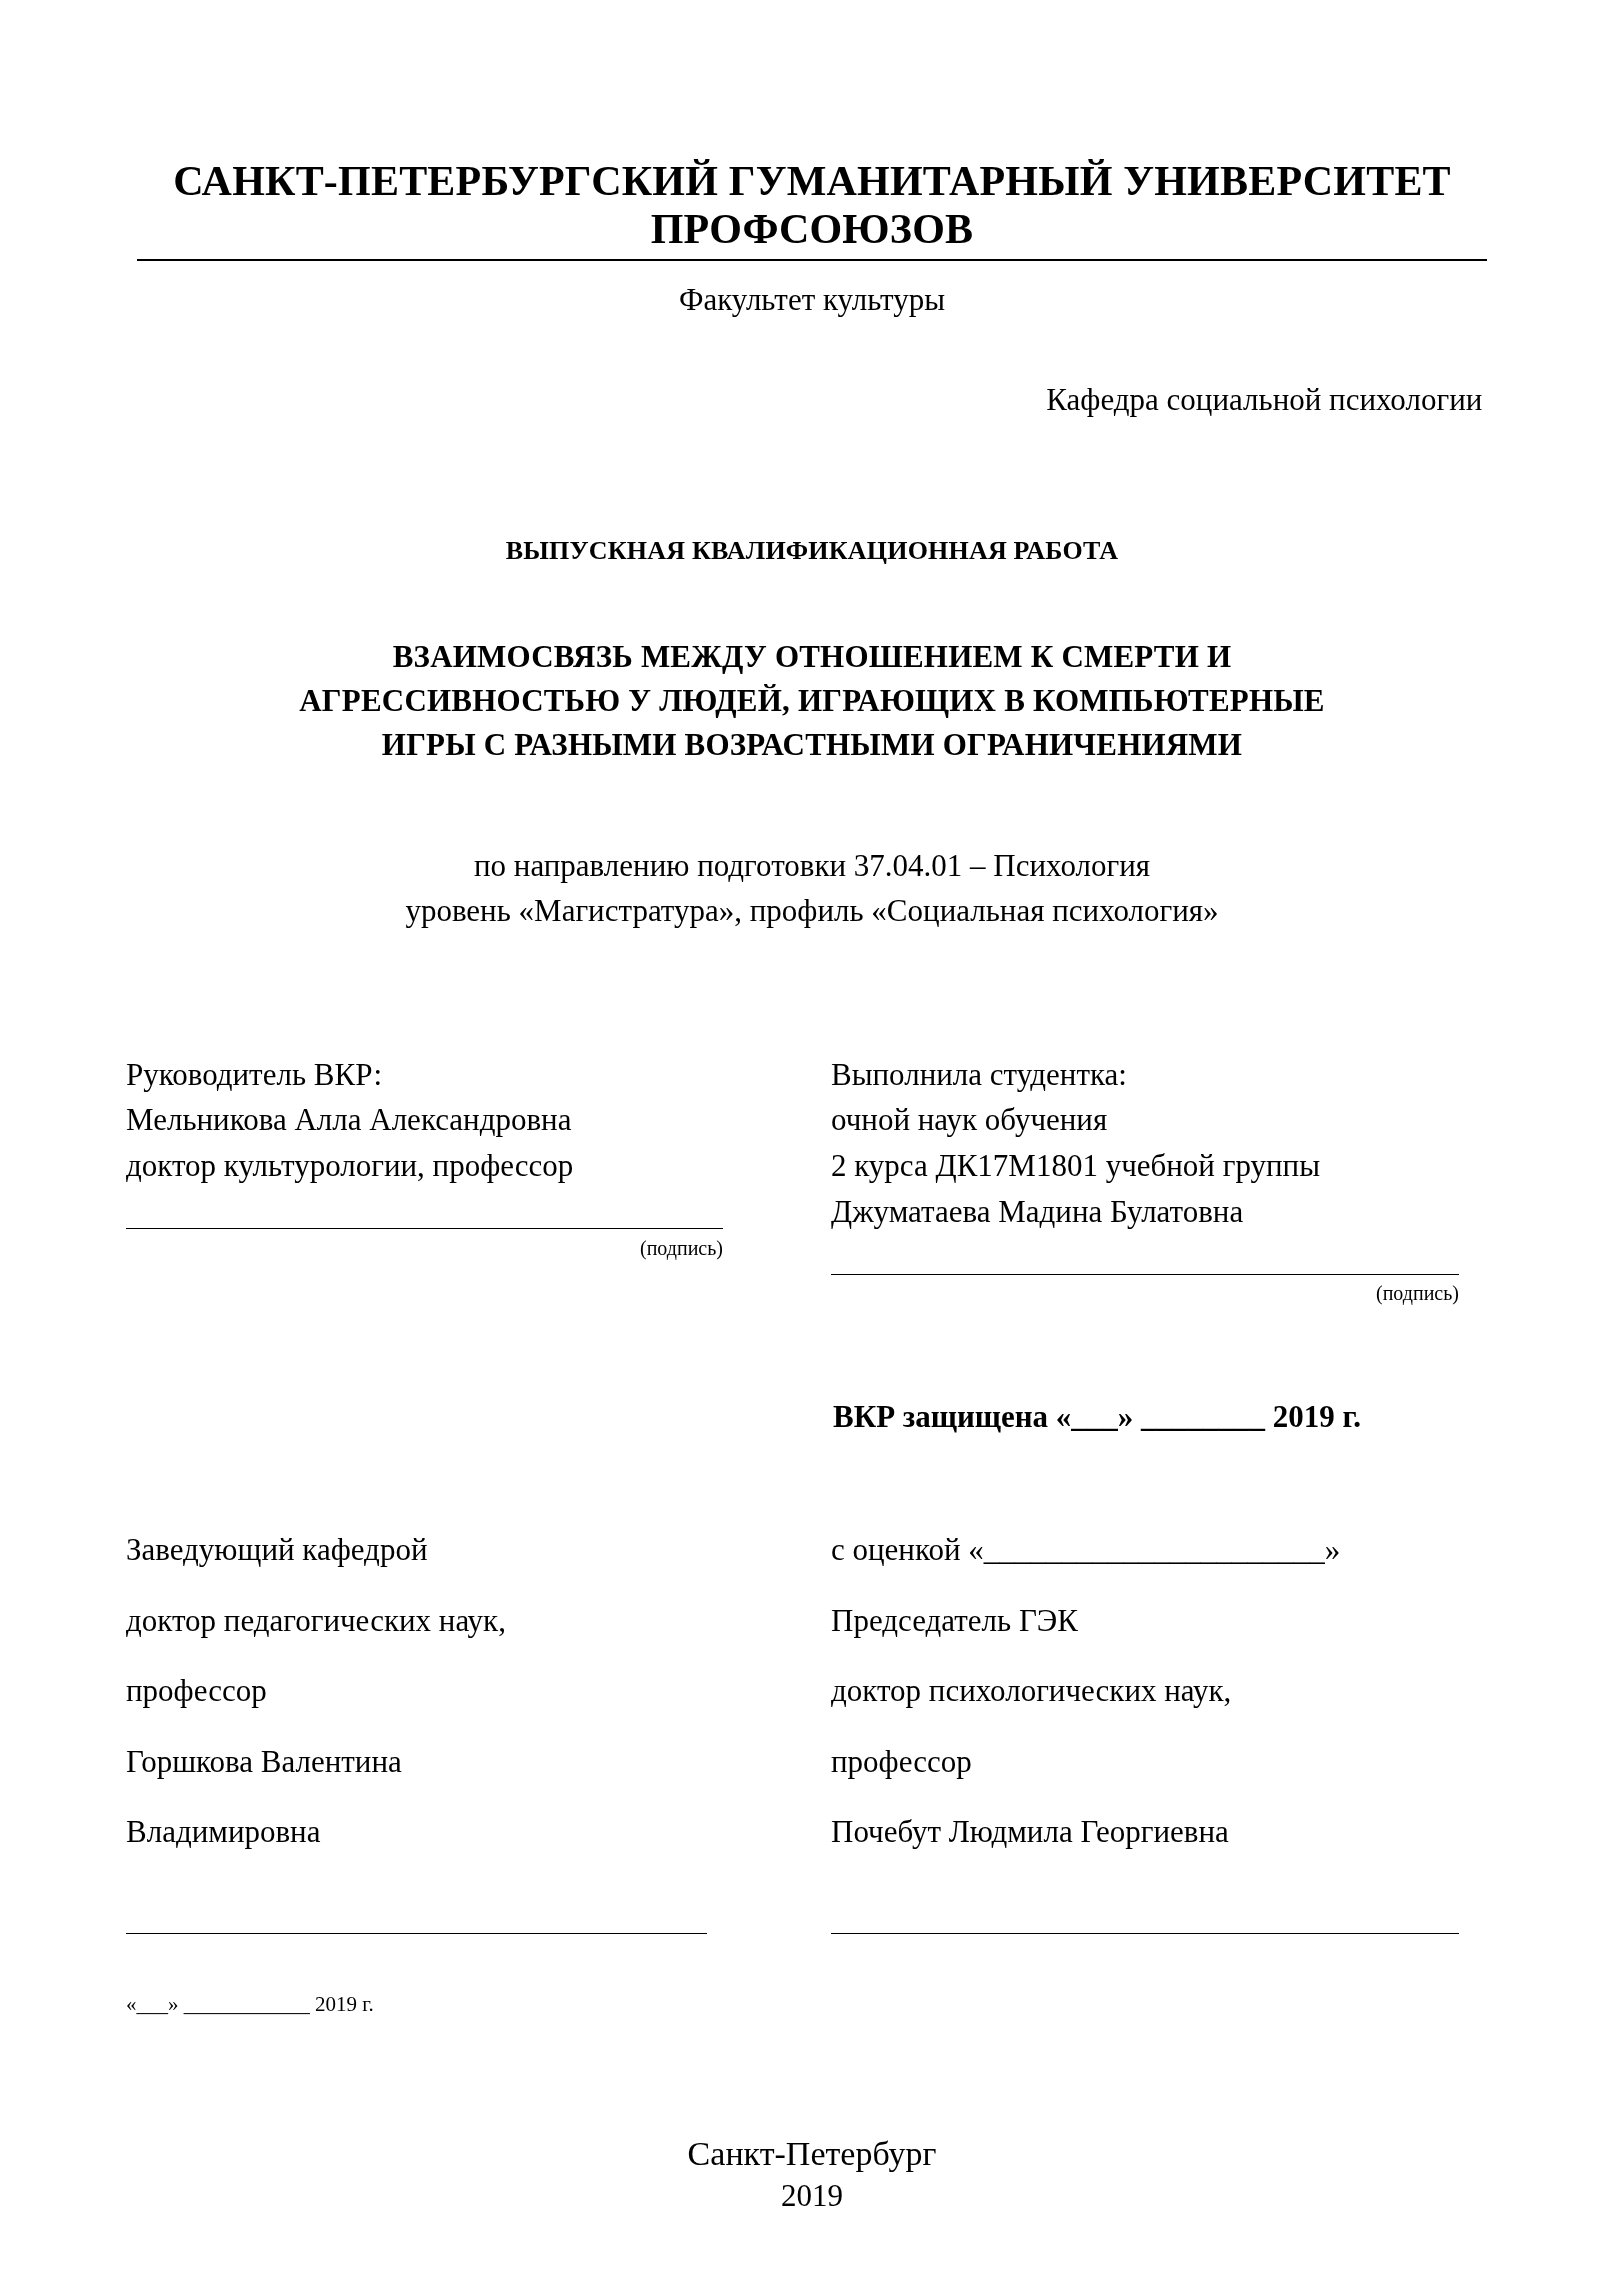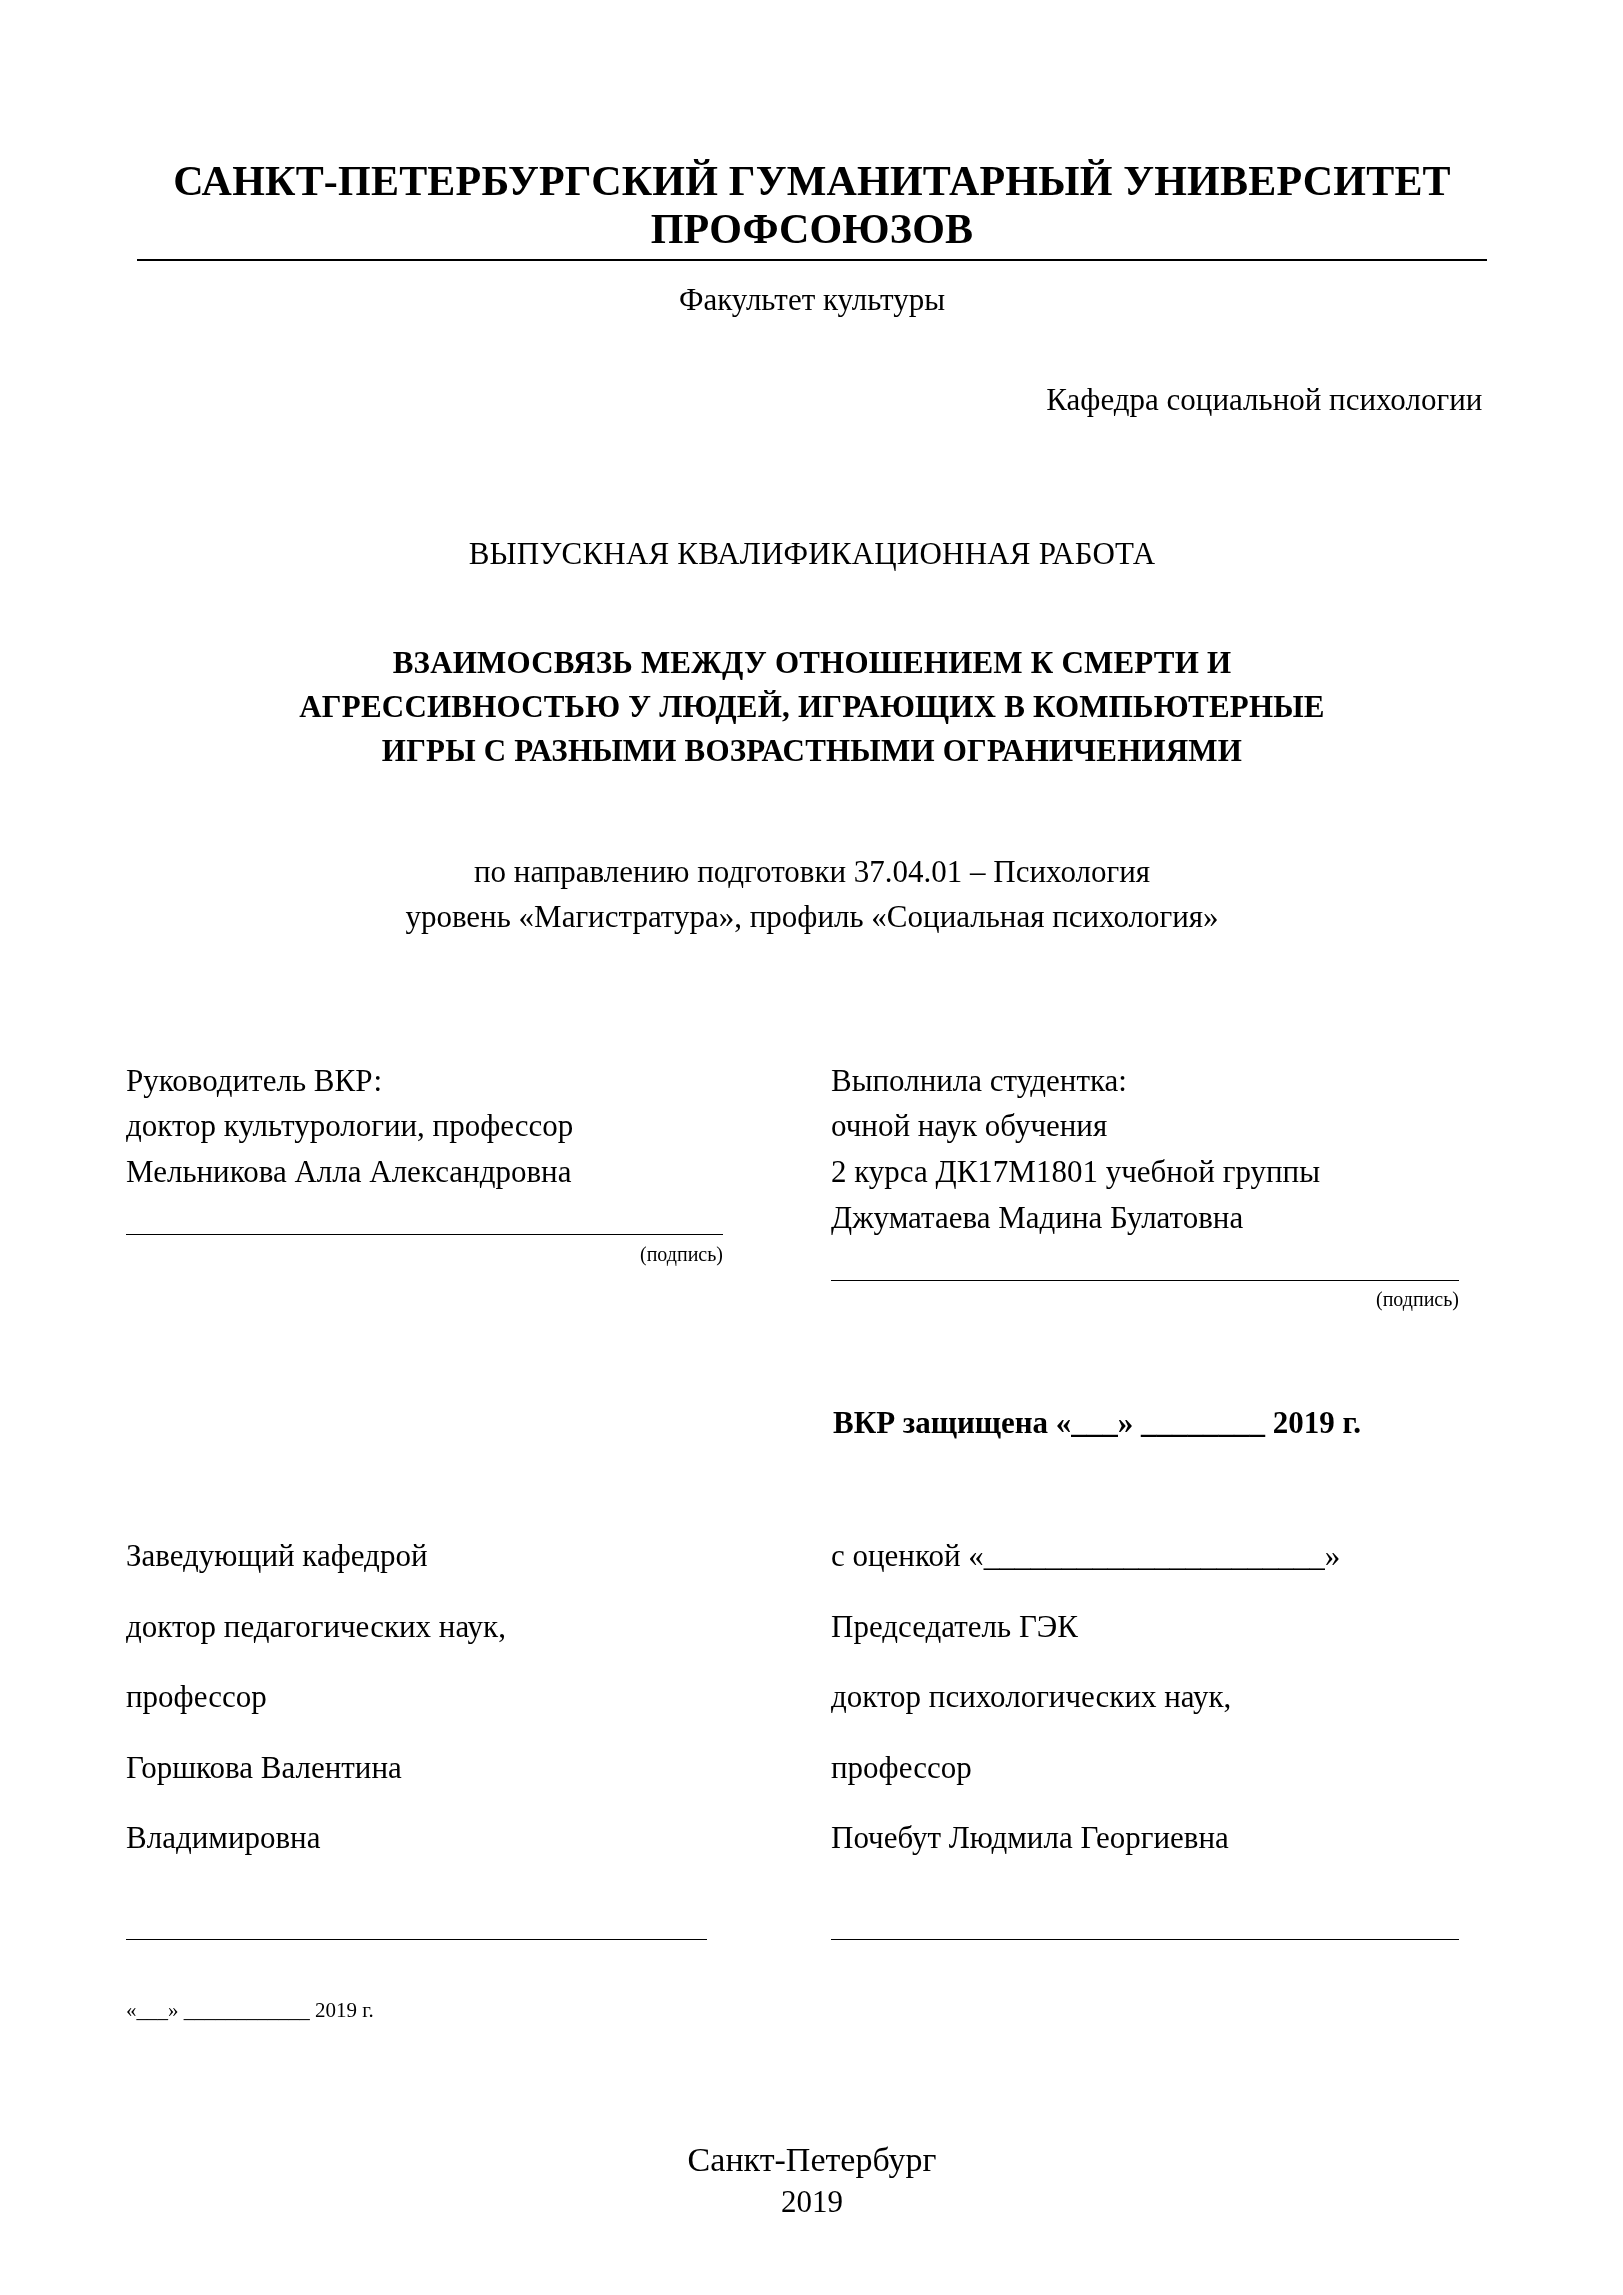--- a/index.html
+++ b/index.html
@@ -45,22 +45,22 @@
   .department {
     text-align: right;
     font-size: 31px;
     margin-top: 64px;
     padding-right: 15.7px;
   }
 
   
   .worktype {
     text-align: center;
-    font-weight: normal;
-    font-size: 31px;
+    font-weight: bold;
+    font-size: 26px;
     margin-top: 118px;
     letter-spacing: 0.2px;
   }
   .maintitle {
     text-align: center;
     font-weight: bold;
     font-size: 31px;
     line-height: 1.42;
     margin-top: 69px;
     letter-spacing: 0.2px;
@@ -181,22 +181,22 @@
     </div>
 
     <div class="direction">
       <span class="line">по направлению подготовки 37.04.01 – Психология</span>
       <span class="line">уровень «Магистратура», профиль «Социальная психология»</span>
     </div>
 
     <div class="cols">
       <div class="col-left">
         <div class="ln">Руководитель ВКР:</div>
+        <div class="ln">Мельникова Алла Александровна</div>
         <div class="ln">доктор культурологии, профессор</div>
-        <div class="ln">Мельникова Алла Александровна</div>
         <div class="sigline left"></div>
         <div class="sigcap left">(подпись)</div>
       </div>
       <div class="col-right">
         <div class="ln">Выполнила студентка:</div>
         <div class="ln">очной наук обучения</div>
         <div class="ln">2 курса ДК17М1801 учебной группы</div>
         <div class="ln">Джуматаева Мадина Булатовна</div>
         <div class="sigline right"></div>
         <div class="sigcap right">(подпись)</div>

